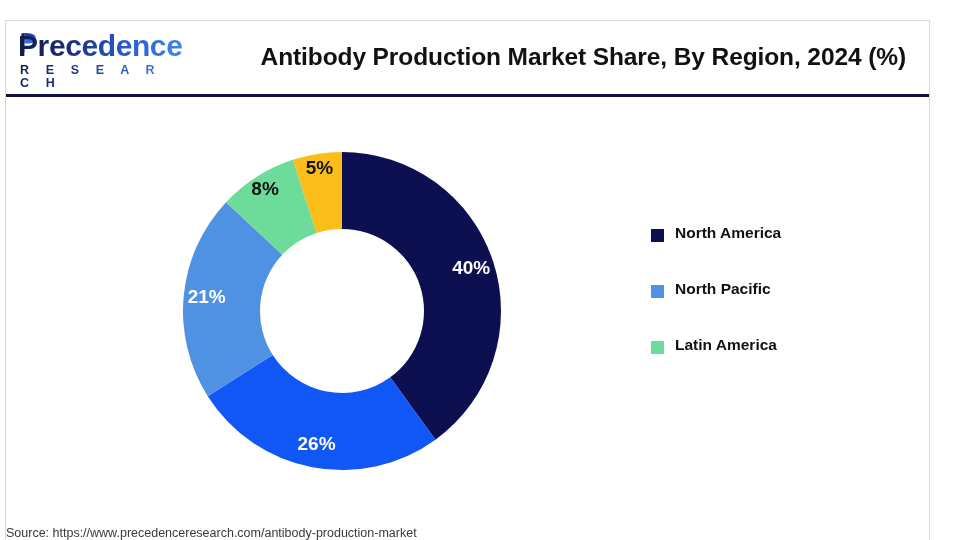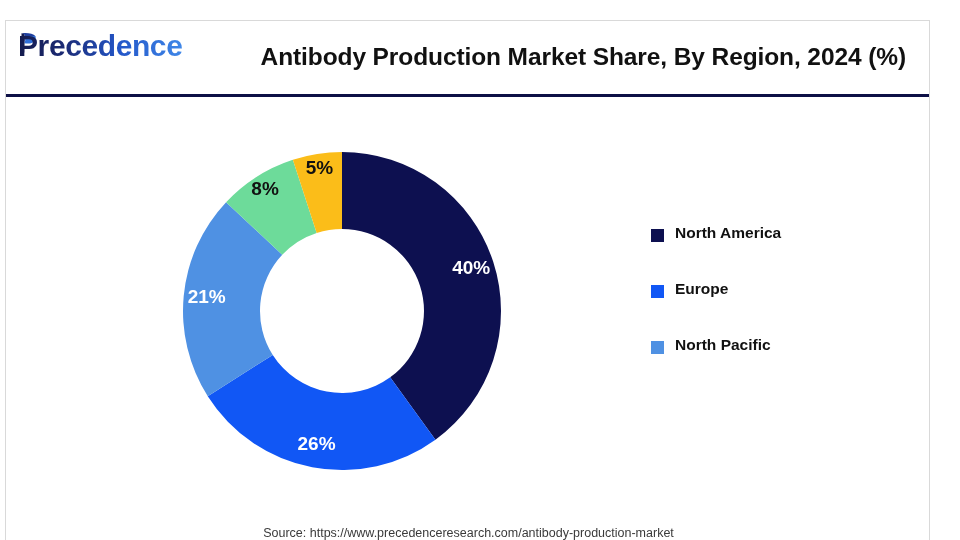--- a/index.html
+++ b/index.html
@@ -145,39 +145,39 @@
     color: #111111;
     white-space: nowrap;
   }
 
   
   #source {
     position: absolute;
     left: 0;
     top: 505px;
     width: 925px;
-    text-align: center;
     font-size: 12.5px;
     color: #3a3a3a;
   }
 </style>
 </head>
 <body>
 
 <div id="frame">
 
   <div id="header">
 
     <div id="logo">
       <svg id="logo-mark" viewBox="0 0 17 22">
         <path d="M1.5 1.2 C7 0.4 13 1.2 15.6 4.2 C12.4 4.0 9.0 4.6 6.6 6.4 C5.2 7.5 4.4 9.2 4.3 11.2 L4.3 2.2 Z" fill="#1f3f9e"></path>
         <path d="M15.6 4.2 C16.2 7.6 14.0 10.6 10.2 11.4 C8.6 11.7 6.4 11.6 4.4 11.2 C4.6 8.8 5.8 6.9 7.8 5.6 C10.0 4.2 12.9 3.9 15.6 4.2 Z" fill="#2f6fd8"></path>
         <path d="M1.5 1.2 L4.3 2.2 L4.3 20.6 L1.5 20.6 Z" fill="#141b4d"></path>
       </svg>
       <div id="logo-word">Precedence</div>
+      <div id="logo-sub">R E S E A R C H</div>
     </div>
 
     <div id="chart-title">Antibody Production Market Share, By Region, 2024 (%)</div>
     <div id="header-rule"></div>
   </div>
 
   <div id="plot">
     <svg id="donut-svg" width="620" height="410" viewBox="0 0 620 410">
       <g id="slices">
           <path d="M 336 55 A 159 159 0 0 1 429.4578551145032 342.63370210561663 L 384.1983906879828 280.3393935387457 A 82 82 0 0 0 336 132 Z" fill="#0d1050"></path>
@@ -195,23 +195,23 @@
         </g>
     </svg>
   </div>
 
   <div id="legend">
       <div class="legend-row">
         <span class="legend-swatch" style="background: rgb(13, 16, 80);"></span>
         <span class="legend-label">North America</span>
       </div>
       <div class="legend-row">
-        <span class="legend-swatch" style="background: rgb(17, 87, 245);"></span>
-        <span class="legend-label">Europe</span>
-      </div>
-      <div class="legend-row">
         <span class="legend-swatch" style="background: rgb(79, 145, 227);"></span>
         <span class="legend-label">North Pacific</span>
       </div>
+      <div class="legend-row">
+        <span class="legend-swatch" style="background: rgb(109, 219, 154);"></span>
+        <span class="legend-label">Latin America</span>
+      </div>
     </div>
 
   <div id="source">Source: https://www.precedenceresearch.com/antibody-production-market</div>
 </div>
 
 </body></html>

